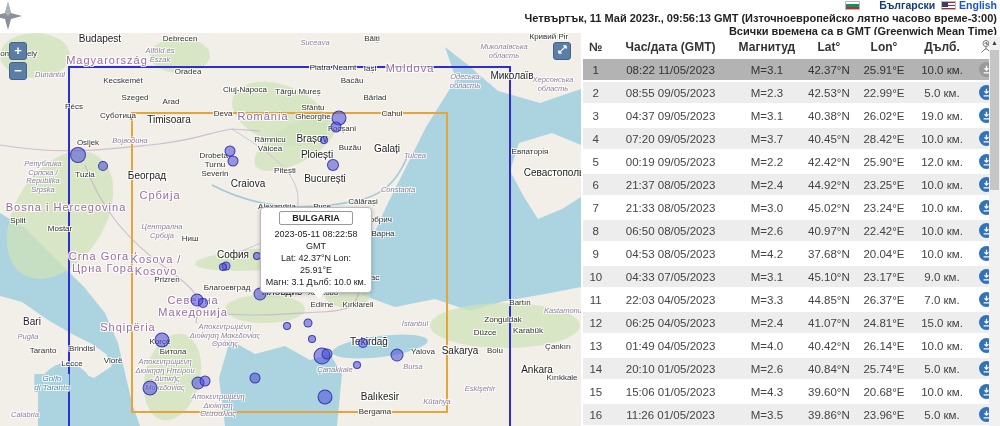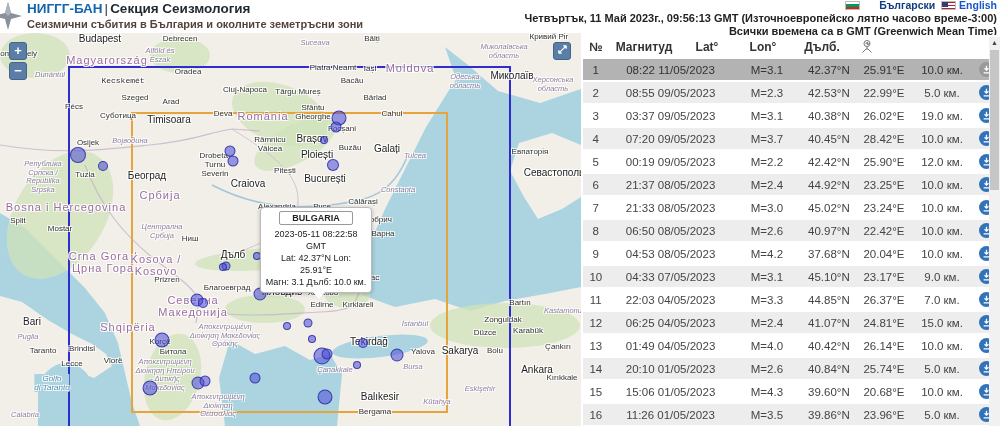--- a/index.html
+++ b/index.html
@@ -81,26 +81,20 @@
 
 <div class="page">
 
   <div class="hdr">
     <svg class="logo" width="30" height="30" viewBox="0 0 30 30">
       <polygon points="15,1 18,12 29,15 18,18 15,29 12,18 1,15 12,12" fill="#8a9099"></polygon>
       <polygon points="24,6 16.5,13.5 15,15 18,12" fill="#4a7fae"></polygon>
       <polygon points="6,24 13.5,16.5 15,15 12,18" fill="#4a7fae"></polygon>
       <polygon points="15,1 18,12 15,15 12,12" fill="#aab2bc"></polygon>
     </svg>
-    <div class="titleblock">
-      <div class="title">
-        <span class="org">НИГГГ-БАН</span><span class="sep">|</span><span class="section">Секция Сеизмология</span>
-      </div>
-      <div class="subtitle">Сеизмични събития в България и околните земетръсни зони</div>
-    </div>
     <div class="hdr-right">
       <div class="langs">
         <span class="flag flag-bg"></span><a href="#" class="bg-link">Български</a>
         &nbsp;<span class="flag flag-us"></span><a href="#" class="en-link">English</a>
       </div>
       <div class="dateline">Четвъртък, 11 Май 2023г., 09:56:13 GMT (Източноевропейско лятно часово време-3:00)</div>
       <div class="gmtline">Всички времена са в GMT (Greenwich Mean Time)</div>
     </div>
   </div>
 
@@ -156,21 +150,21 @@
       </svg>
     </div>
   <span class="maplabel citylg" style="left: 100px; top: 5px;">Budapest</span>
       <span class="maplabel city" style="left: 180px; top: 5px; text-align: center;">Debrecen</span>
       <span class="maplabel city" style="left: 188px; top: 38px;">Oradea</span>
       <span class="maplabel city" style="left: 14px; top: 20px;">Szombathely</span>
       <span class="maplabel country" style="left: 107px; top: 27px;">Magyarország</span>
       <span class="maplabel region" style="left: 160px; top: 22px;">Alföld és
 Észak</span>
       <span class="maplabel region" style="left: 50px; top: 42px;">Dunántúl</span>
-      <span class="maplabel city" style="left: 123px; top: 47px; font-family: Liberation Mono, monospace;">Kecskemét</span>
+      <span class="maplabel city" style="left: 123px; top: 47px;">Kecskemét</span>
       <span class="maplabel city" style="left: 135px; top: 64px;">Szeged</span>
       <span class="maplabel city" style="left: 171px; top: 68px;">Arad</span>
       <span class="maplabel citylg" style="left: 169px; top: 86px;">Timisoara</span>
       <span class="maplabel city" style="left: 118px; top: 82px;">Суботица</span>
       <span class="maplabel city" style="left: 74px; top: 73px;">Pécs</span>
       <span class="maplabel city" style="left: 88px; top: 109px;">Osijek</span>
       <span class="maplabel region" style="left: 130px; top: 108px;">Војводина</span>
       <span class="maplabel city" style="left: 245px; top: 56px;">Cluj-Napoca</span>
       <span class="maplabel city" style="left: 298px; top: 58px;">Târgu Mureș</span>
       <span class="maplabel city" style="left: 223px; top: 80px;">Deva</span>
@@ -214,21 +208,21 @@
 Republika
 Srpska</span>
       <span class="maplabel country" style="left: 66px; top: 174px;">Bosna i Hercegovina</span>
       <span class="maplabel city" style="left: 18px; top: 187px;">Split</span>
       <span class="maplabel city" style="left: 60px; top: 195px;">Mostar</span>
       <span class="maplabel country" style="left: 103px; top: 229px;">Crna Gora /
 Црна Гора</span>
       <span class="maplabel country" style="left: 156px; top: 232px;">Kosova /
 Kosovo</span>
       <span class="maplabel city" style="left: 167px; top: 246px;">Prizren</span>
-      <span class="maplabel citylg" style="left: 233px; top: 221px;">Дълб</span>
+      <span class="maplabel citylg" style="left: 233px; top: 221px;">София</span>
       <span class="maplabel city" style="left: 227px; top: 254px;">Благоевград</span>
       <span class="maplabel citylg" style="left: 282px; top: 258px;">Пловдив</span>
       <span class="maplabel city" style="left: 323px; top: 259px;">Хасково</span>
       <span class="maplabel city" style="left: 367px; top: 244px;">Бургас</span>
       <span class="maplabel city" style="left: 383px; top: 200px;">Варна</span>
       <span class="maplabel city" style="left: 378px; top: 186px;">Добрич</span>
       <span class="maplabel country" style="left: 193px; top: 273px;">Северна
 Македонија</span>
       <span class="maplabel city" style="left: 173px; top: 311px; margin-top: 7px;">Битола</span>
       <span class="maplabel country" style="left: 128px; top: 294px;">Shqipëria</span>
@@ -310,20 +304,21 @@
       <div class="quake" style="left: 363px; top: 310px; width: 10px; height: 10px;"></div>
       <div class="quake" style="left: 357px; top: 332px; width: 8px; height: 8px;"></div>
       <div class="quake" style="left: 397px; top: 322px; width: 13px; height: 13px;"></div>
       <div class="quake" style="left: 325px; top: 364px; width: 15px; height: 15px;"></div>
     </div>
 
   <div class="panel">
     <div class="thead" id="thead">
 
     <div class="c c0">№</div>
+        <div class="c c1">Час/дата (GMT)</div>
         <div class="c c2">Магнитуд</div>
         <div class="c c3">Lat°</div>
         <div class="c c4">Lon°</div>
         <div class="c c5">Дълб.</div>
         <div class="c c6"><svg width="16" height="16" viewBox="0 0 16 16" fill="none" stroke="#777" stroke-width="1">
             <circle cx="8" cy="5.5" r="3"></circle>
             <path d="M8 8.5v2.5M3.5 14.5l3.5-3.5h2l3.5 3.5M6.5 5.5h1l.7-1.5.8 3 .7-1.5h1"></path>
           </svg></div>
       </div>
     <div id="tbody">
@@ -352,21 +347,21 @@
           <div class="c c6">
             <div class="dlbtn">
               <svg width="9" height="9" viewBox="0 0 10 10" fill="none" stroke="#fff" stroke-width="1.4">
                 <path d="M5 0.8v4.6M2.8 3.6L5 5.8l2.2-2.2M1.8 8.7h6.4"></path>
               </svg>
             </div>
           </div>
         </div>
         <div class="trow">
           <div class="c c0">3</div>
-          <div class="c c1">03:37 09/05/2023</div>
+          <div class="c c1">04:37 09/05/2023</div>
           <div class="c c2">M=3.1</div>
           <div class="c c3">40.38°N</div>
           <div class="c c4">26.02°E</div>
           <div class="c c5">19.0 км.</div>
           <div class="c c6">
             <div class="dlbtn">
               <svg width="9" height="9" viewBox="0 0 10 10" fill="none" stroke="#fff" stroke-width="1.4">
                 <path d="M5 0.8v4.6M2.8 3.6L5 5.8l2.2-2.2M1.8 8.7h6.4"></path>
               </svg>
             </div>

